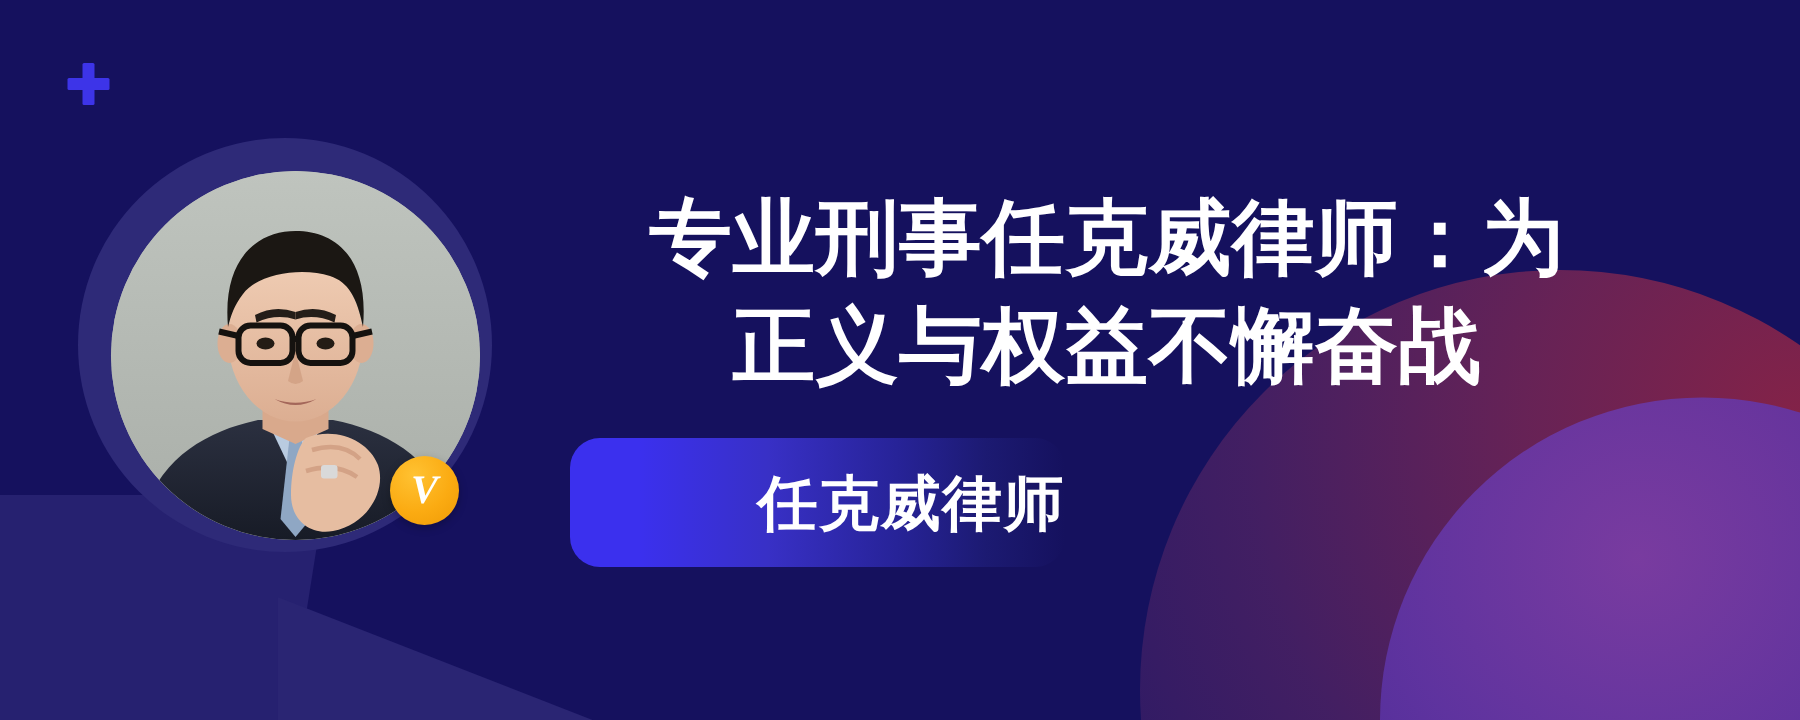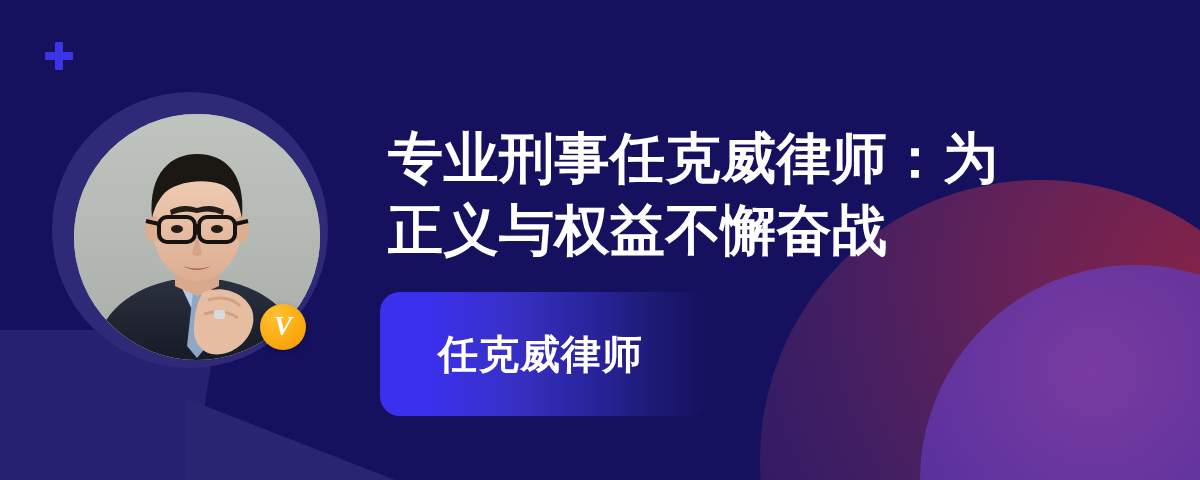--- a/index.html
+++ b/index.html
@@ -154,41 +154,42 @@
     font-family: "Liberation Serif", "DejaVu Serif", serif;
     transform: translateY(-1px);
   }
 
   
   .content {
     position: absolute;
     left: 388px;
     top: 122px;
     width: 700px;
+    text-align: center;
   }
   .headline {
     margin: 0;
     color: #ffffff;
     font-size: 55px;
     line-height: 1.31;
     font-weight: 700;
     letter-spacing: 0.5px;
     white-space: pre-line;
   }
 
   .cta-button {
     position: absolute;
     left: 380px;
     top: 292px;
     width: 330px;
-    height: 124px;
+    height: 86px;
     border: none;
     border-radius: 20px;
-    padding: 0 0 0 58px;
-    text-align: left;
+    padding: 0 0 0 38px;
+    text-align: right;
     color: #ffffff;
     font-size: 40px;
     font-weight: 700;
     letter-spacing: 1px;
     font-family: "Liberation Sans", "DejaVu Sans", sans-serif;
     background: linear-gradient(90deg, #3b30ee 0%, #3b30ee 14%, #3830c6 40%, #272398 66%, #1c1a72 84%, #15115e 100%);
     cursor: pointer;
   }
 </style>
 </head>

